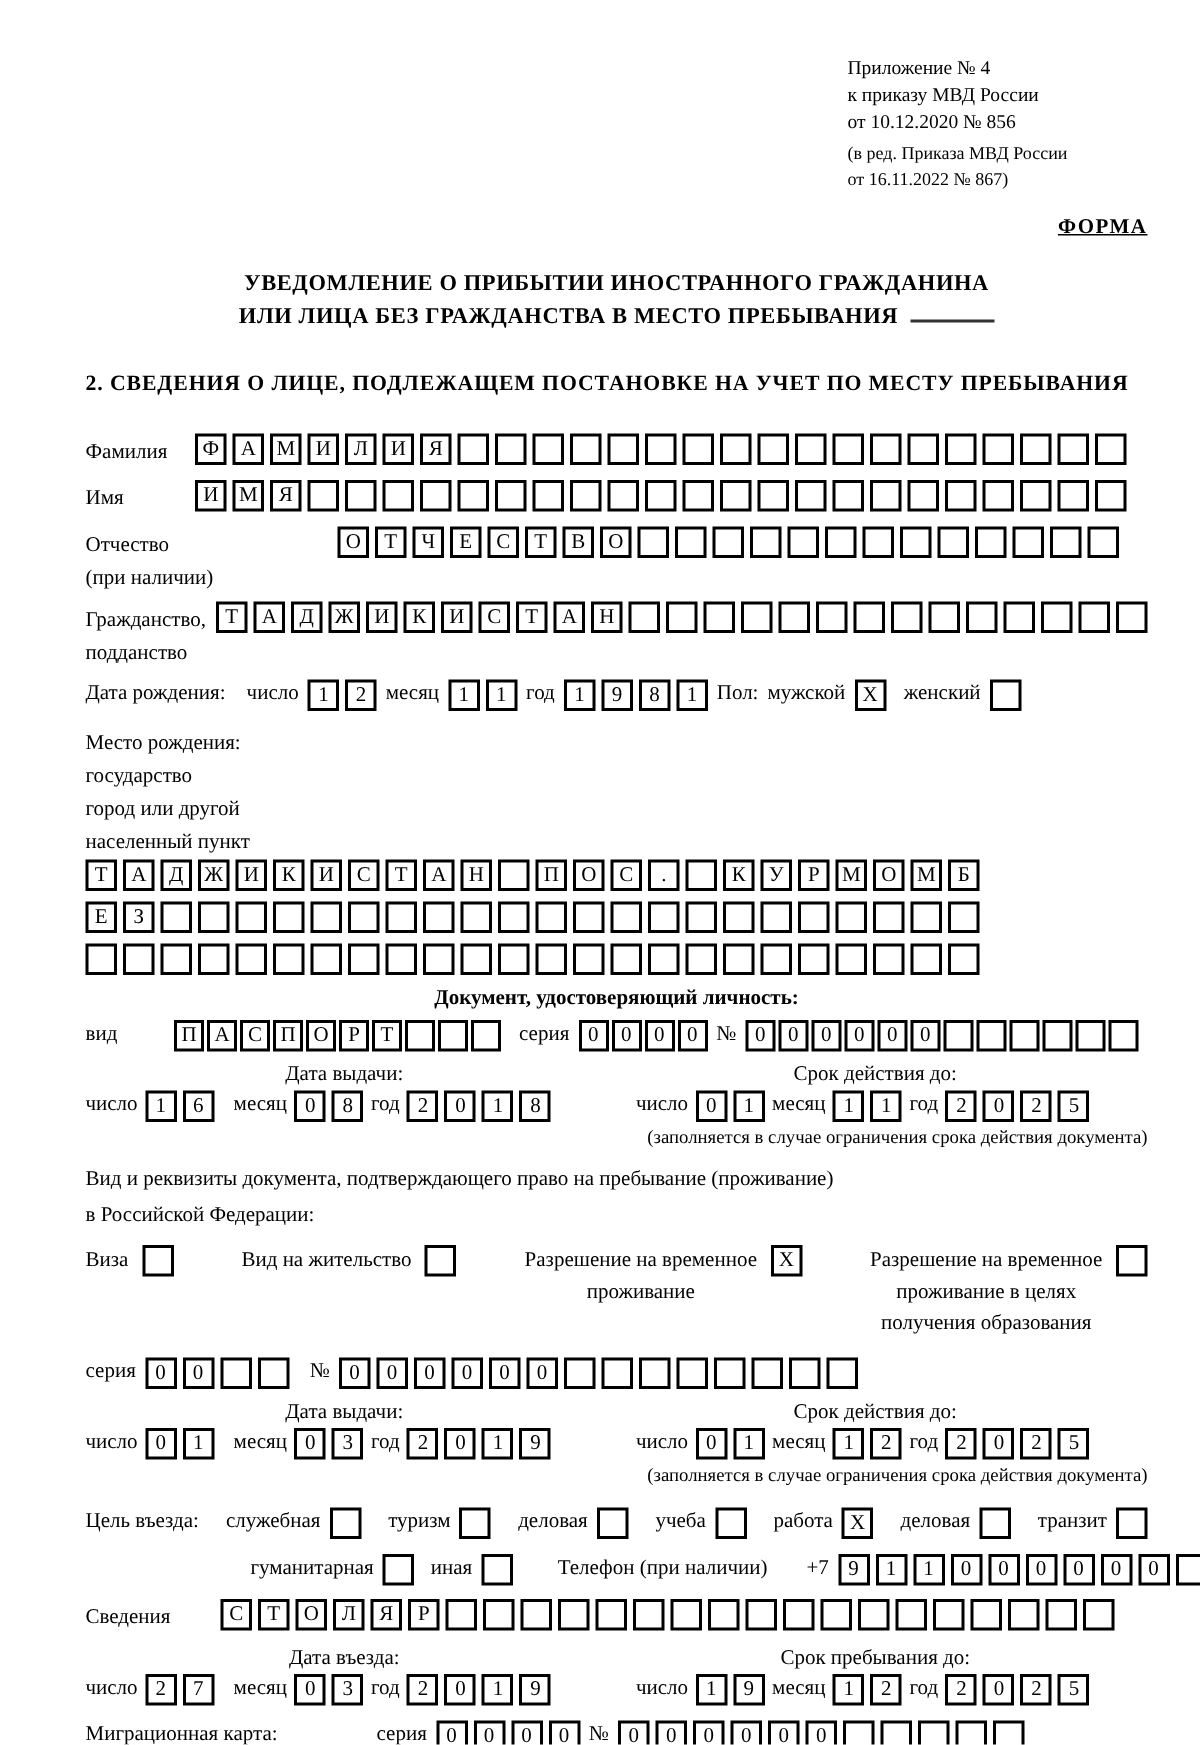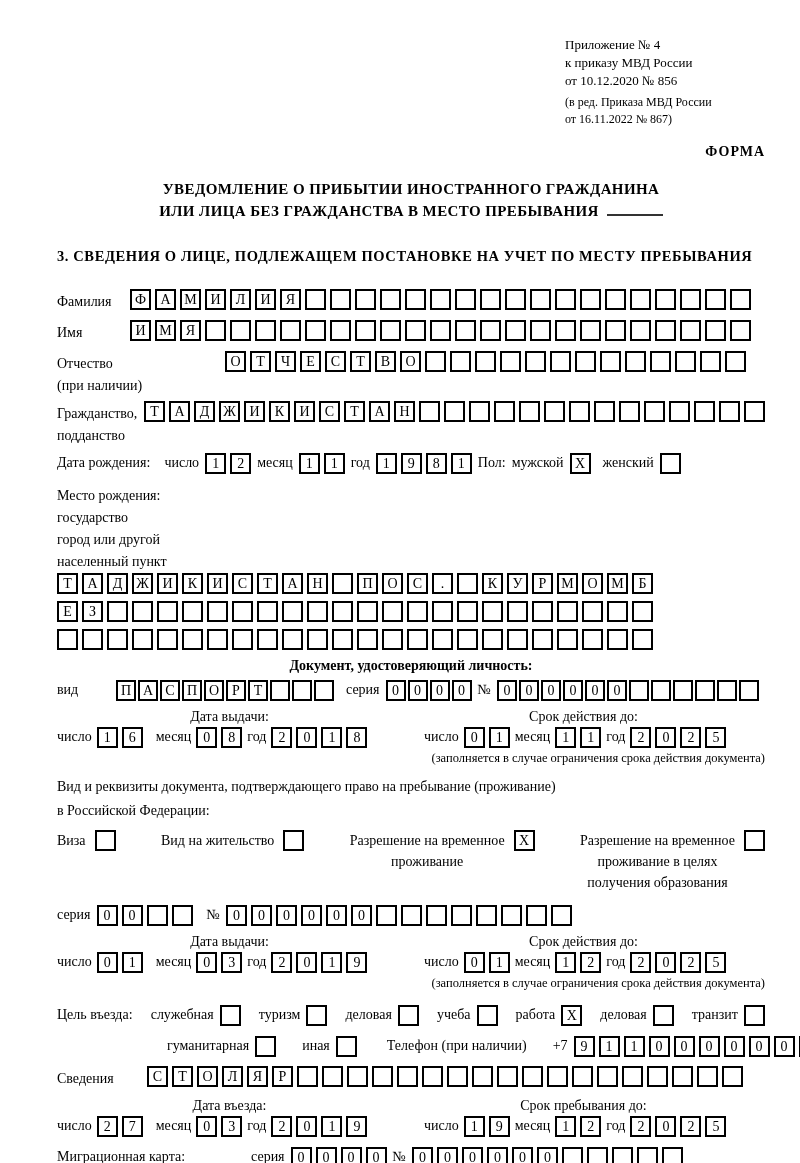--- a/index.html
+++ b/index.html
@@ -1,21 +1,21 @@
 <!DOCTYPE html>
 <html><head>
 <meta charset="utf-8">
 <style>
   html,body{margin:0;padding:0;background:#fff;color:#000;}
   .page{width:800px;height:1163px;box-sizing:border-box;padding:36px 35px 10px 57px;
         font-family:"Liberation Serif","DejaVu Serif",serif;font-size:14px;overflow:hidden;}
   .top-note{margin-left:508px;width:210px;font-size:13px;line-height:18px;}
   .top-note .small{font-size:12px;line-height:17px;}
   .top-note .gap{margin-top:4px;}
-  .forma{text-align:right;font-weight:bold;margin-top:16px;font-size:14px;letter-spacing:1px;}
+  .forma{text-align:right;font-weight:bold;margin-top:16px;font-size:14px;letter-spacing:1px;text-decoration:underline;}
   .title{text-align:center;font-weight:bold;font-size:15px;line-height:22px;margin-top:18px;letter-spacing:.4px;}
   .blank-line{display:inline-block;width:56px;border-bottom:2px solid #333;margin-left:8px;}
   .sec-heading{font-weight:bold;font-size:14.5px;margin-top:26px;letter-spacing:.6px;white-space:nowrap;}
   .frow{display:flex;align-items:flex-start;margin-top:7px;}
   .flabel{flex:none;padding-top:2px;line-height:22px;}
   .w1{width:73px;} .w2{width:168px;} .w3{width:80px;} .w4{width:110px;} .w5{width:53px;}
   .w6{width:90px;} .w7{width:90px;}
   .cells{display:flex;gap:4px;flex:none;}
   .cell{box-sizing:border-box;flex:none;width:21px;height:21px;border:2px solid #000;
         text-align:center;font-size:14px;line-height:17px;background:#fff;}
@@ -55,21 +55,21 @@
 
   <div class="forma">ФОРМА</div>
 
   <div class="title">
     <div>УВЕДОМЛЕНИЕ О ПРИБЫТИИ ИНОСТРАННОГО ГРАЖДАНИНА</div>
     <div>
       <span>ИЛИ ЛИЦА БЕЗ ГРАЖДАНСТВА В МЕСТО ПРЕБЫВАНИЯ</span><span class="blank-line"></span>
     </div>
   </div>
 
-  <div class="sec-heading">3. СВЕДЕНИЯ О ЛИЦЕ, ПОДЛЕЖАЩЕМ ПОСТАНОВКЕ НА УЧЕТ ПО МЕСТУ ПРЕБЫВАНИЯ</div>
+  <div class="sec-heading">2. СВЕДЕНИЯ О ЛИЦЕ, ПОДЛЕЖАЩЕМ ПОСТАНОВКЕ НА УЧЕТ ПО МЕСТУ ПРЕБЫВАНИЯ</div>
 
   <div class="frow" style="margin-top:24px;">
     <div class="flabel w1">Фамилия</div>
     <div class="cells">
         <span class="cell">Ф</span>
         <span class="cell">А</span>
         <span class="cell">М</span>
         <span class="cell">И</span>
         <span class="cell">Л</span>
         <span class="cell">И</span>
@@ -559,21 +559,21 @@
     </span>
   </div>
 
   <div class="inline indent" style="margin-top:10px;">
     <span class="p-item">
       <span class="lbl">гуманитарная</span>
       <span class="cells">
           <span class="cell"></span>
         </span>
     </span>
-    <span class="p-item" style="margin-left:20px;">
+    <span class="p-item" style="margin-left:5px;">
       <span class="lbl">иная</span>
       <span class="cells">
           <span class="cell"></span>
         </span>
     </span>
     <span class="lbl" style="margin-left:24px;">Телефон (при наличии)</span>
     <span class="lbl" style="margin-left:20px;">+7</span>
     <span class="cells">
         <span class="cell">9</span>
         <span class="cell">1</span>

